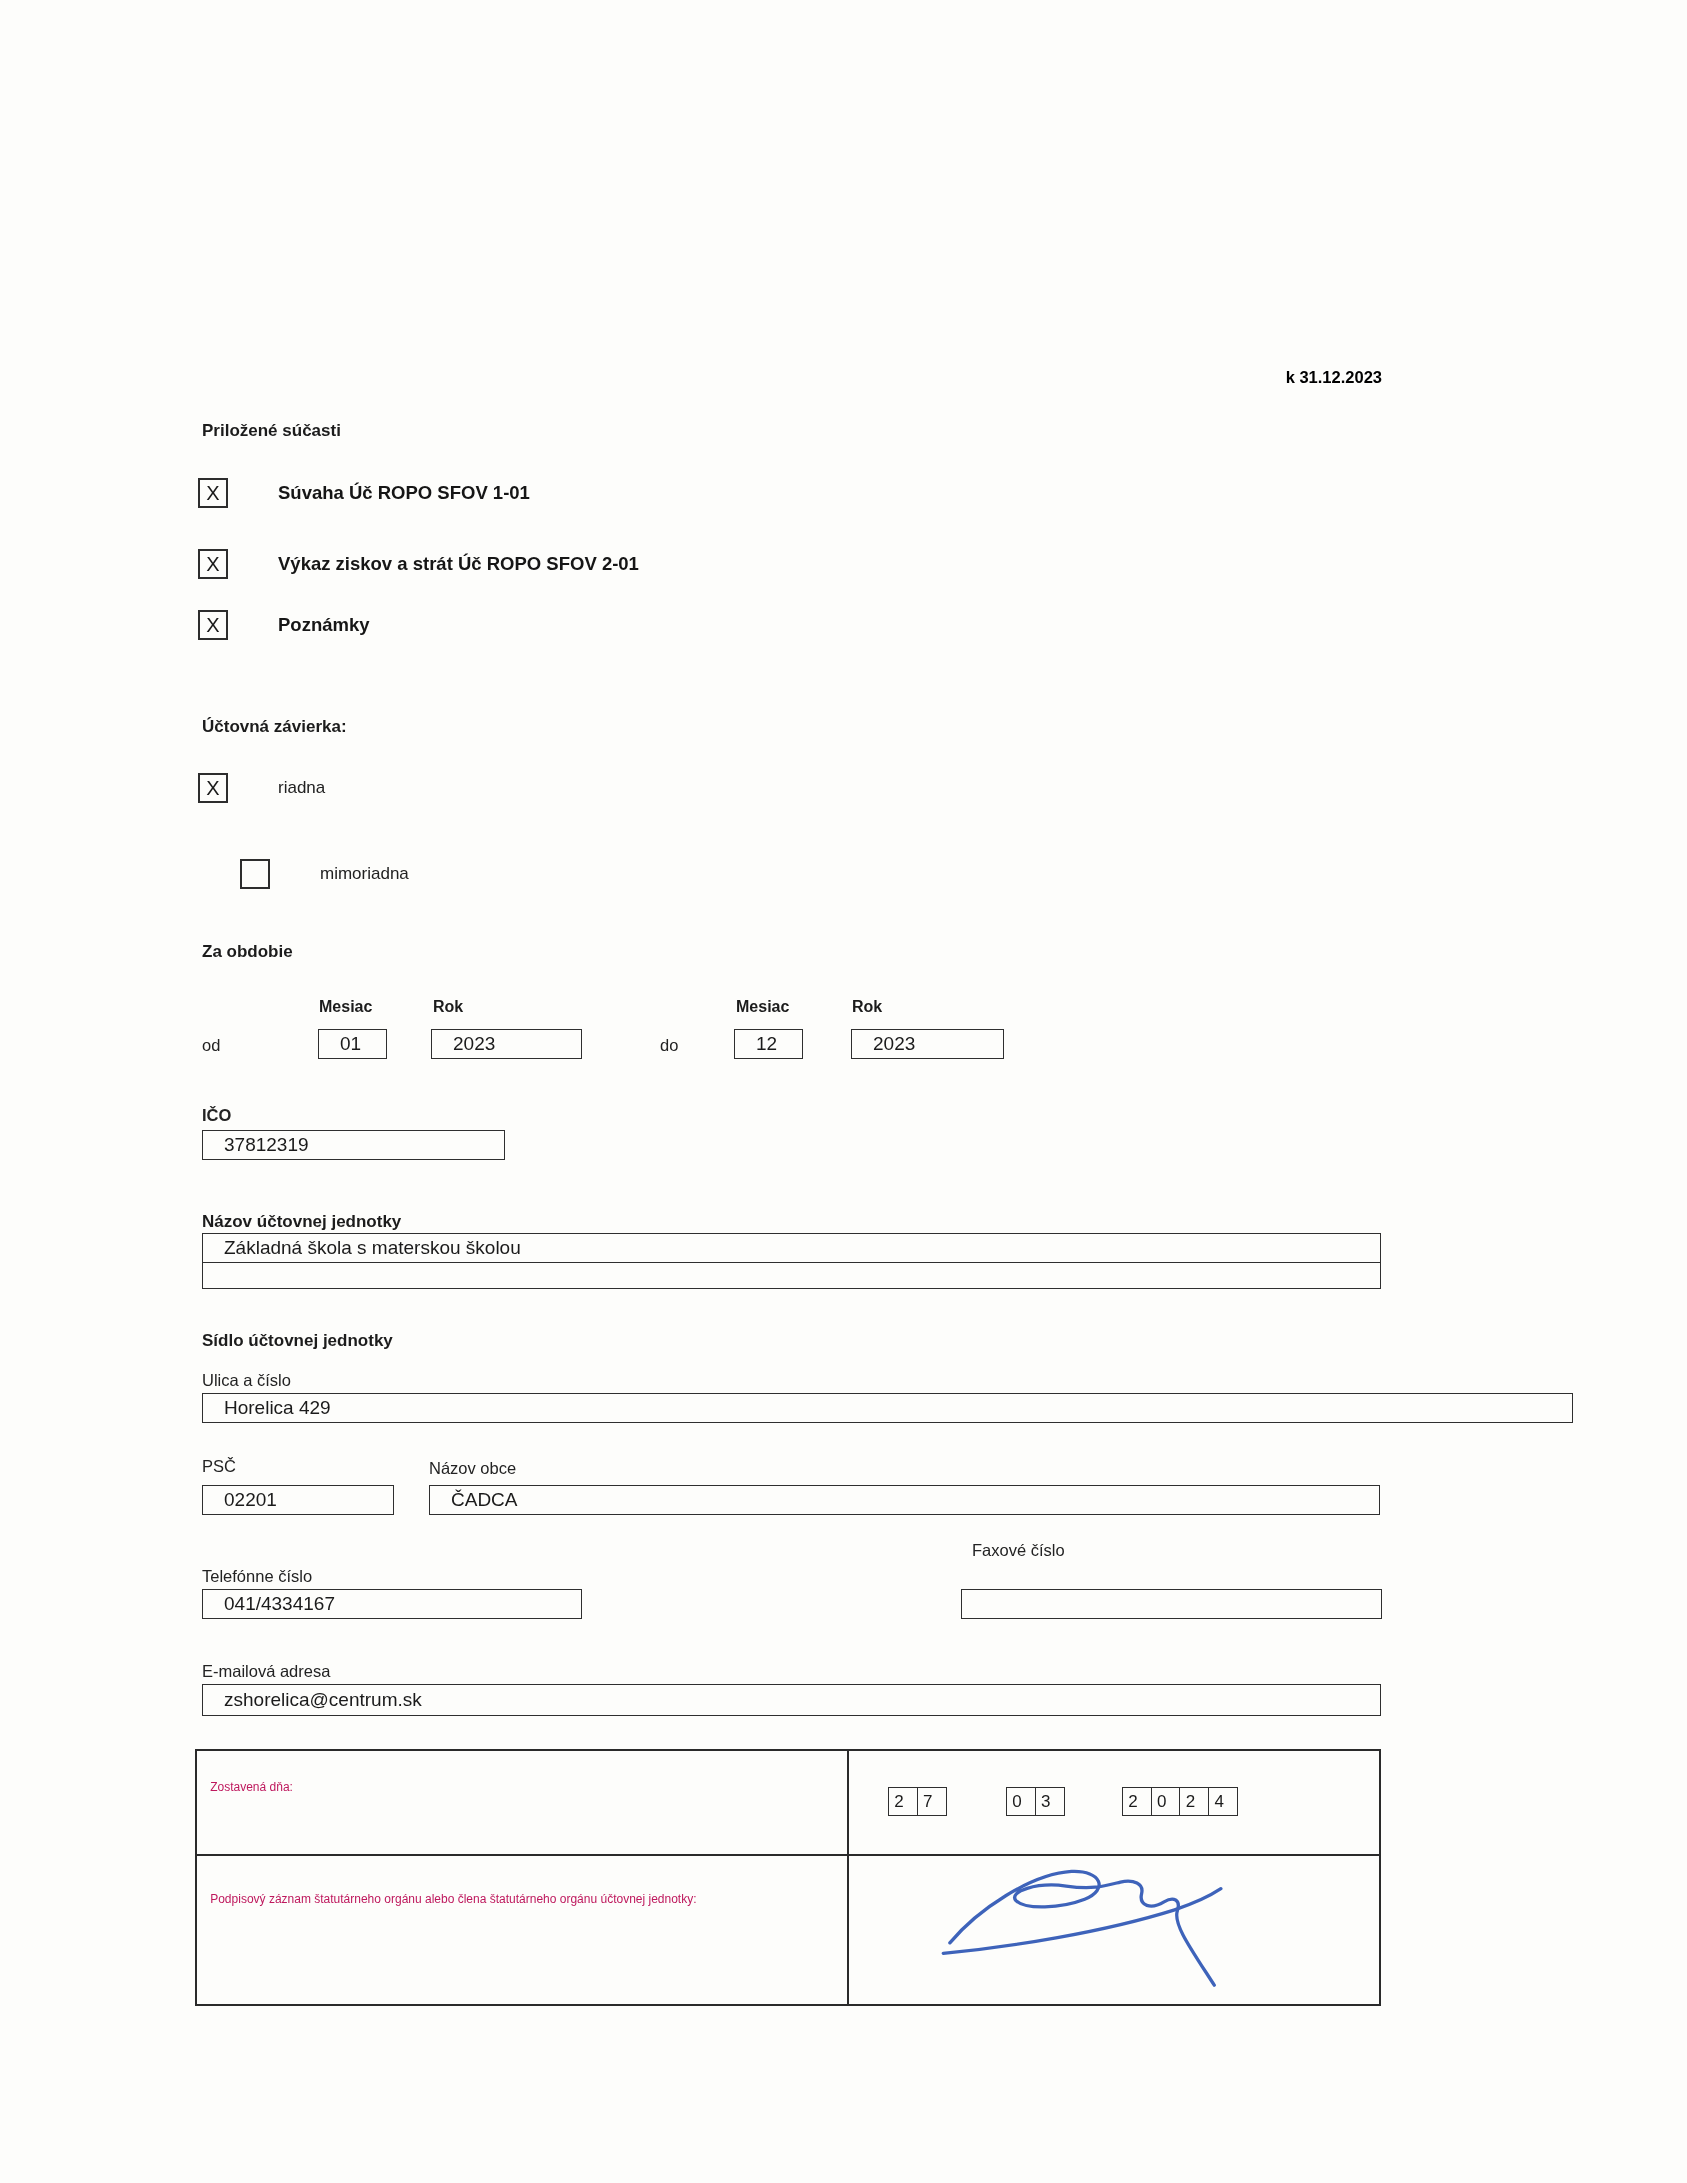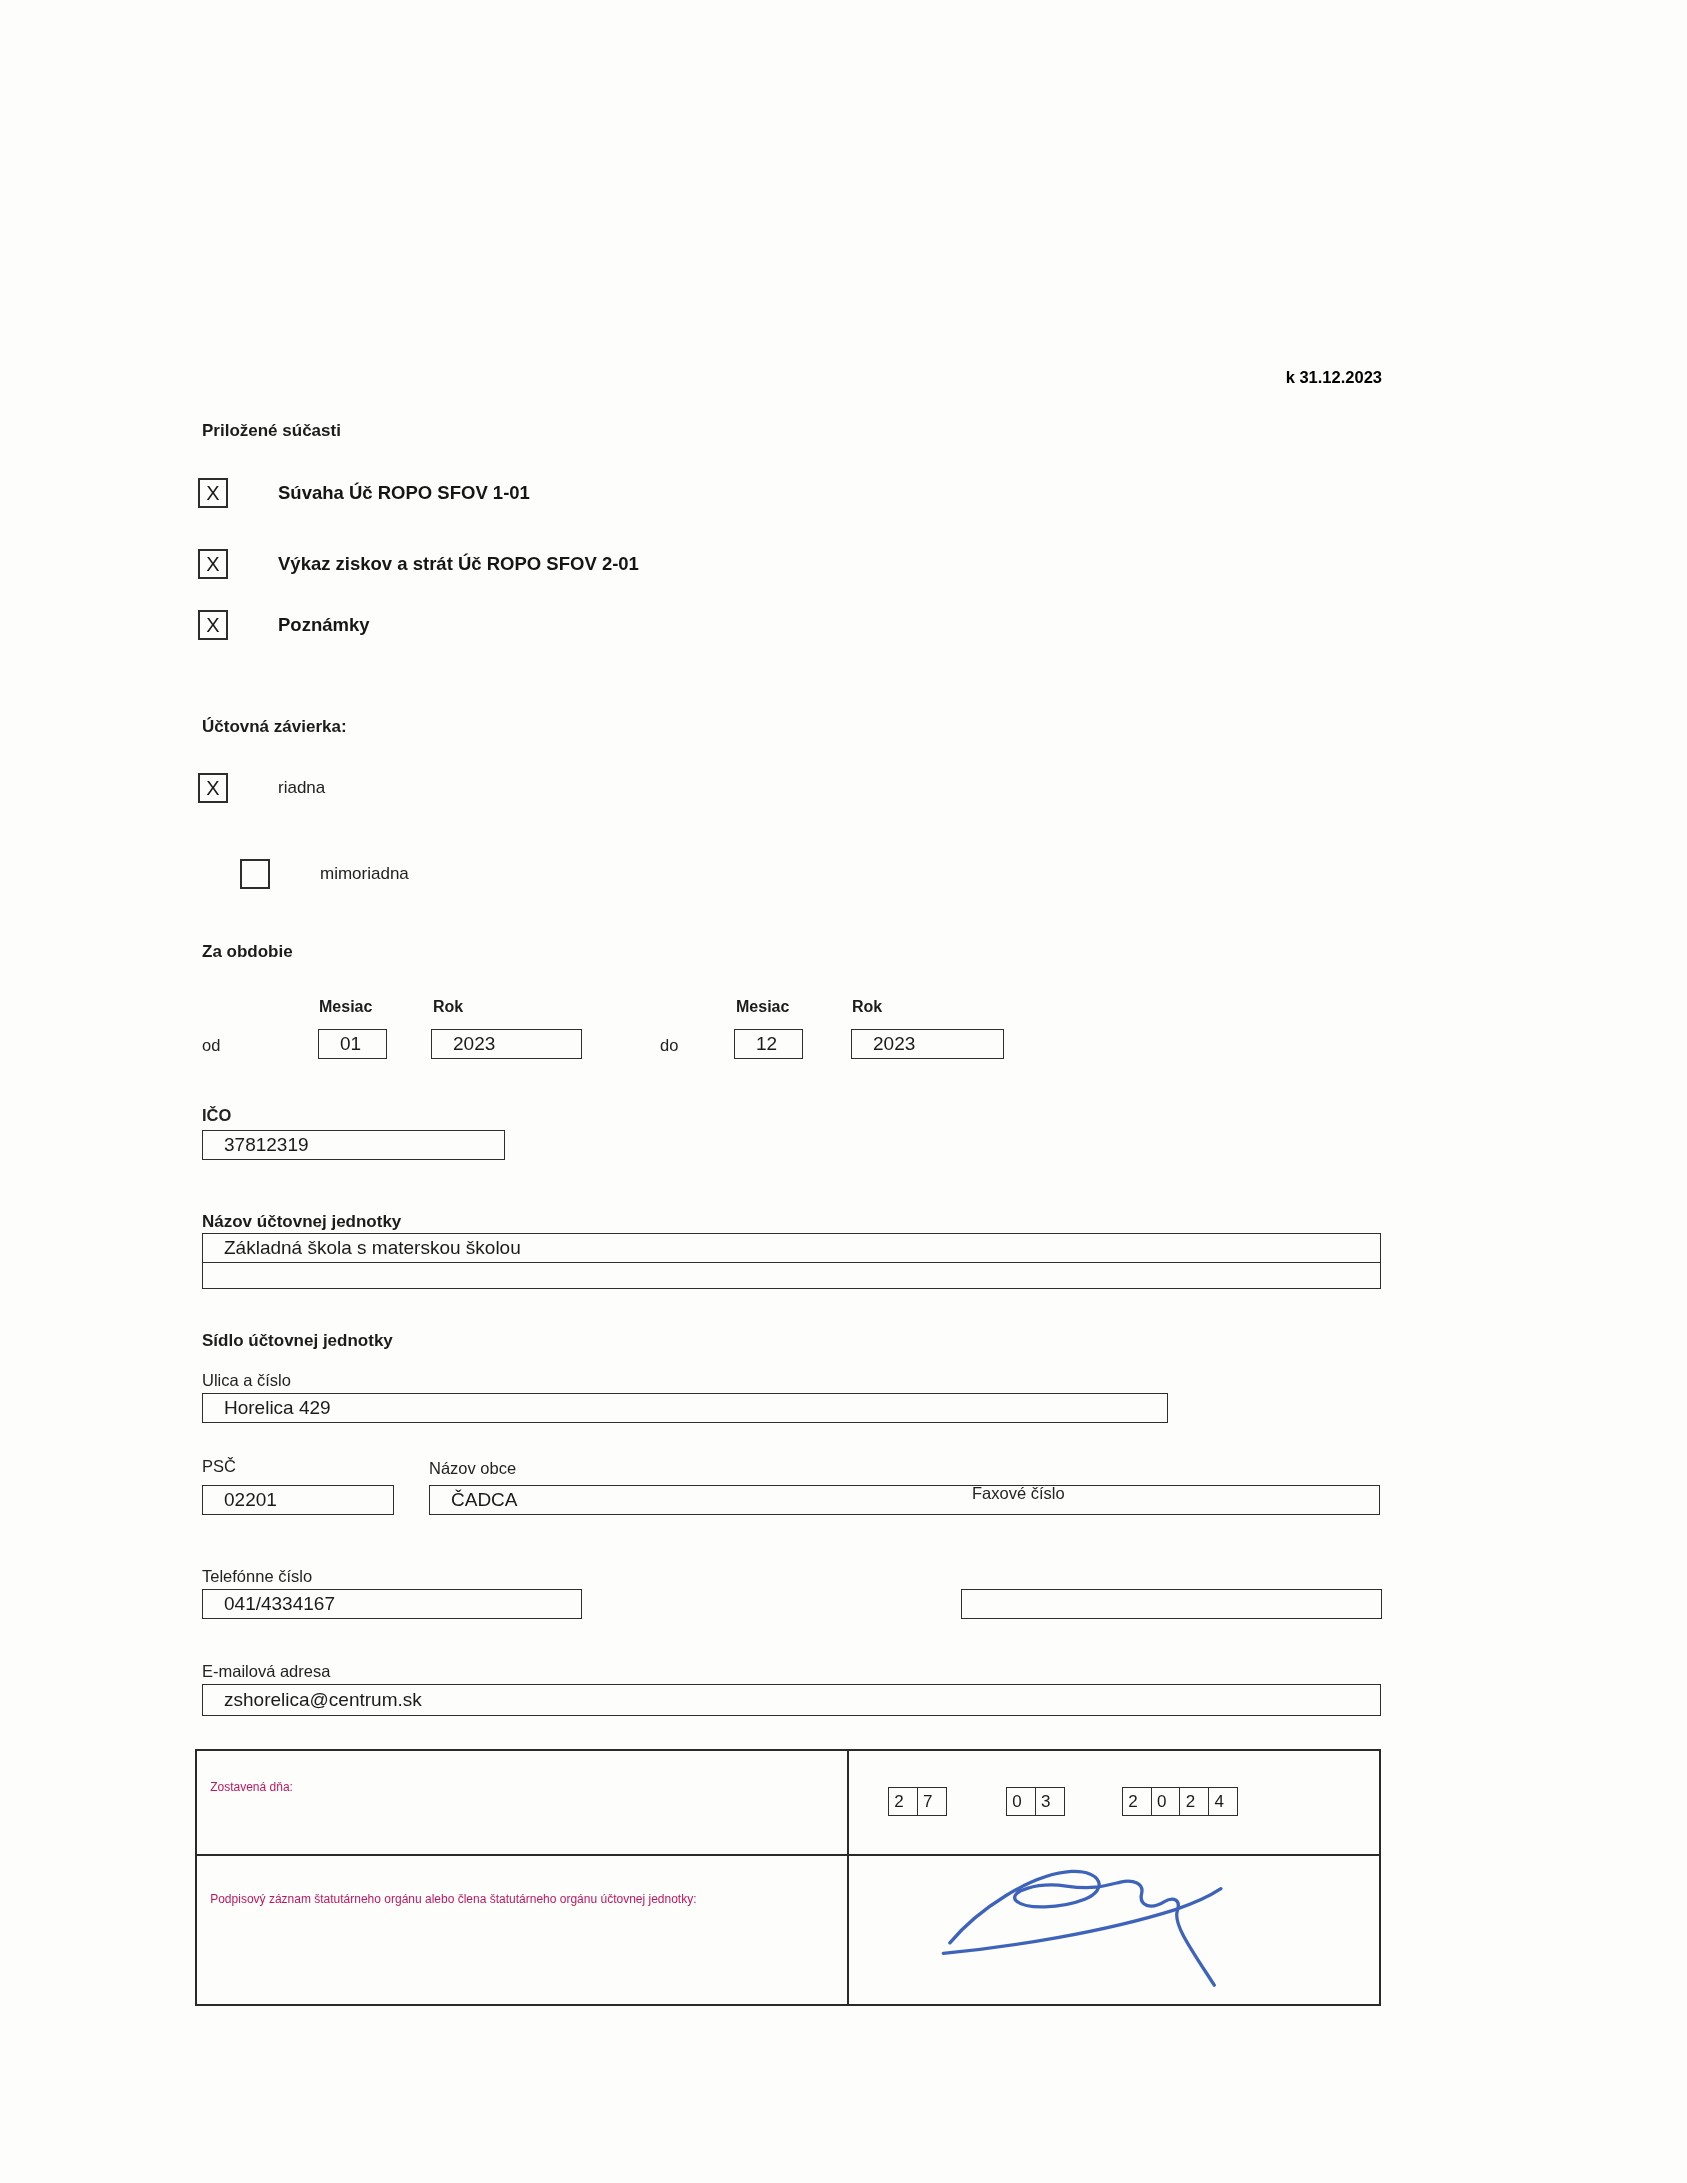--- a/index.html
+++ b/index.html
@@ -111,29 +111,29 @@
   <div class="abs lbl" style="left:202px; top:1106px; font-weight:bold;">IČO</div>
   <div class="abs box" style="left:202px; top:1130px; width:303px; height:30px;">37812319</div>
 
   <div class="abs h-bold" style="left:202px; top:1212px;">Názov účtovnej jednotky</div>
   <div class="abs box" style="left:202px; top:1233px; width:1179px; height:30px;">Základná škola s materskou školou</div>
   <div class="abs box" style="left:202px; top:1262px; width:1179px; height:26.5px;"></div>
 
   <div class="abs h-bold" style="left:202px; top:1331px;">Sídlo účtovnej jednotky</div>
 
   <div class="abs lbl" style="left:202px; top:1371px;">Ulica a číslo</div>
-  <div class="abs box" style="left:202px; top:1393px; width:966px; height:30px;">Horelica 429</div>
+  <div class="abs box" style="left:202px; top:1393px; width:1371px; height:30px;">Horelica 429</div>
 
   <div class="abs lbl" style="left:202px; top:1457px;">PSČ</div>
   <div class="abs lbl" style="left:429px; top:1459px;">Názov obce</div>
   <div class="abs box" style="left:202px; top:1485px; width:192px; height:30px;">02201</div>
   <div class="abs box" style="left:429px; top:1485px; width:951px; height:30px;">ČADCA</div>
 
   <div class="abs lbl" style="left:202px; top:1567px;">Telefónne číslo</div>
-  <div class="abs lbl" style="left:972px; top:1484px;text-align:center;">Faxové číslo</div>
+  <div class="abs lbl" style="left:972px; top:1541px;text-align:center;">Faxové číslo</div>
   <div class="abs box" style="left:202px; top:1589px; width:380px; height:30px;">041/4334167</div>
   <div class="abs box" style="left:961px; top:1589px; width:421px; height:30px;"></div>
 
   <div class="abs lbl" style="left:202px; top:1662px;">E-mailová adresa</div>
   <div class="abs box" style="left:202px; top:1684px; width:1179px; height:32px;">zshorelica@centrum.sk</div>
 
   <div class="abs table">
     <div class="vdiv"></div>
     <div class="hdiv"></div>
 

